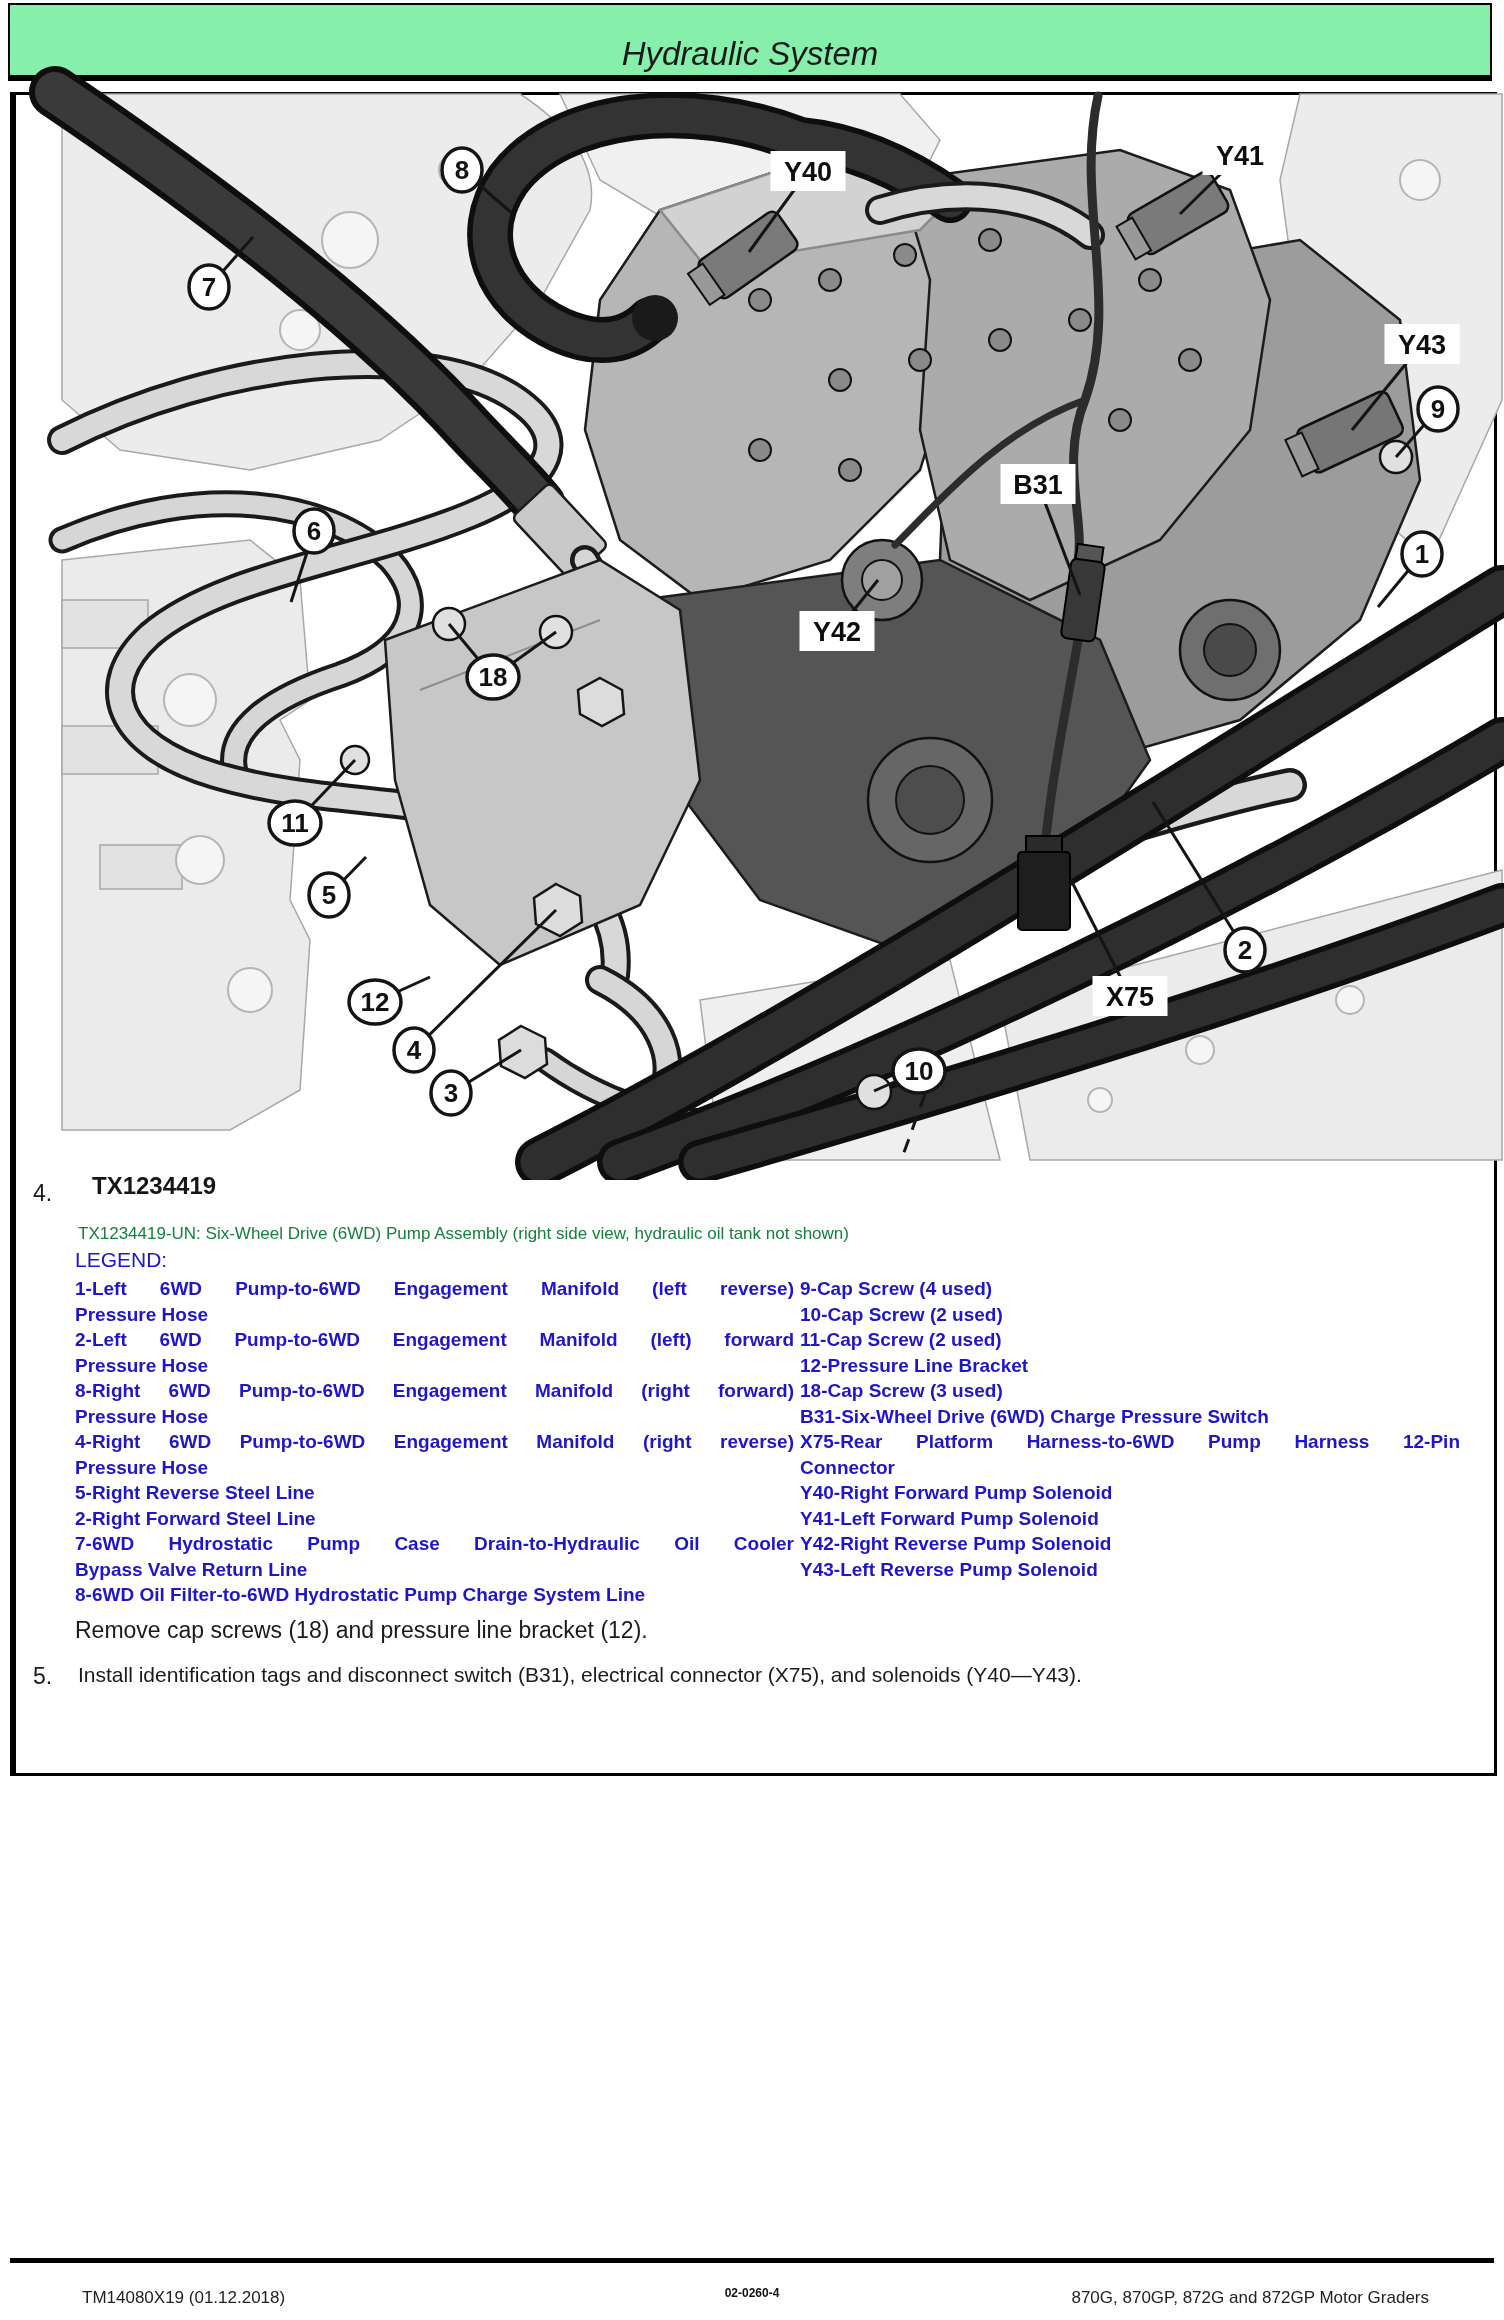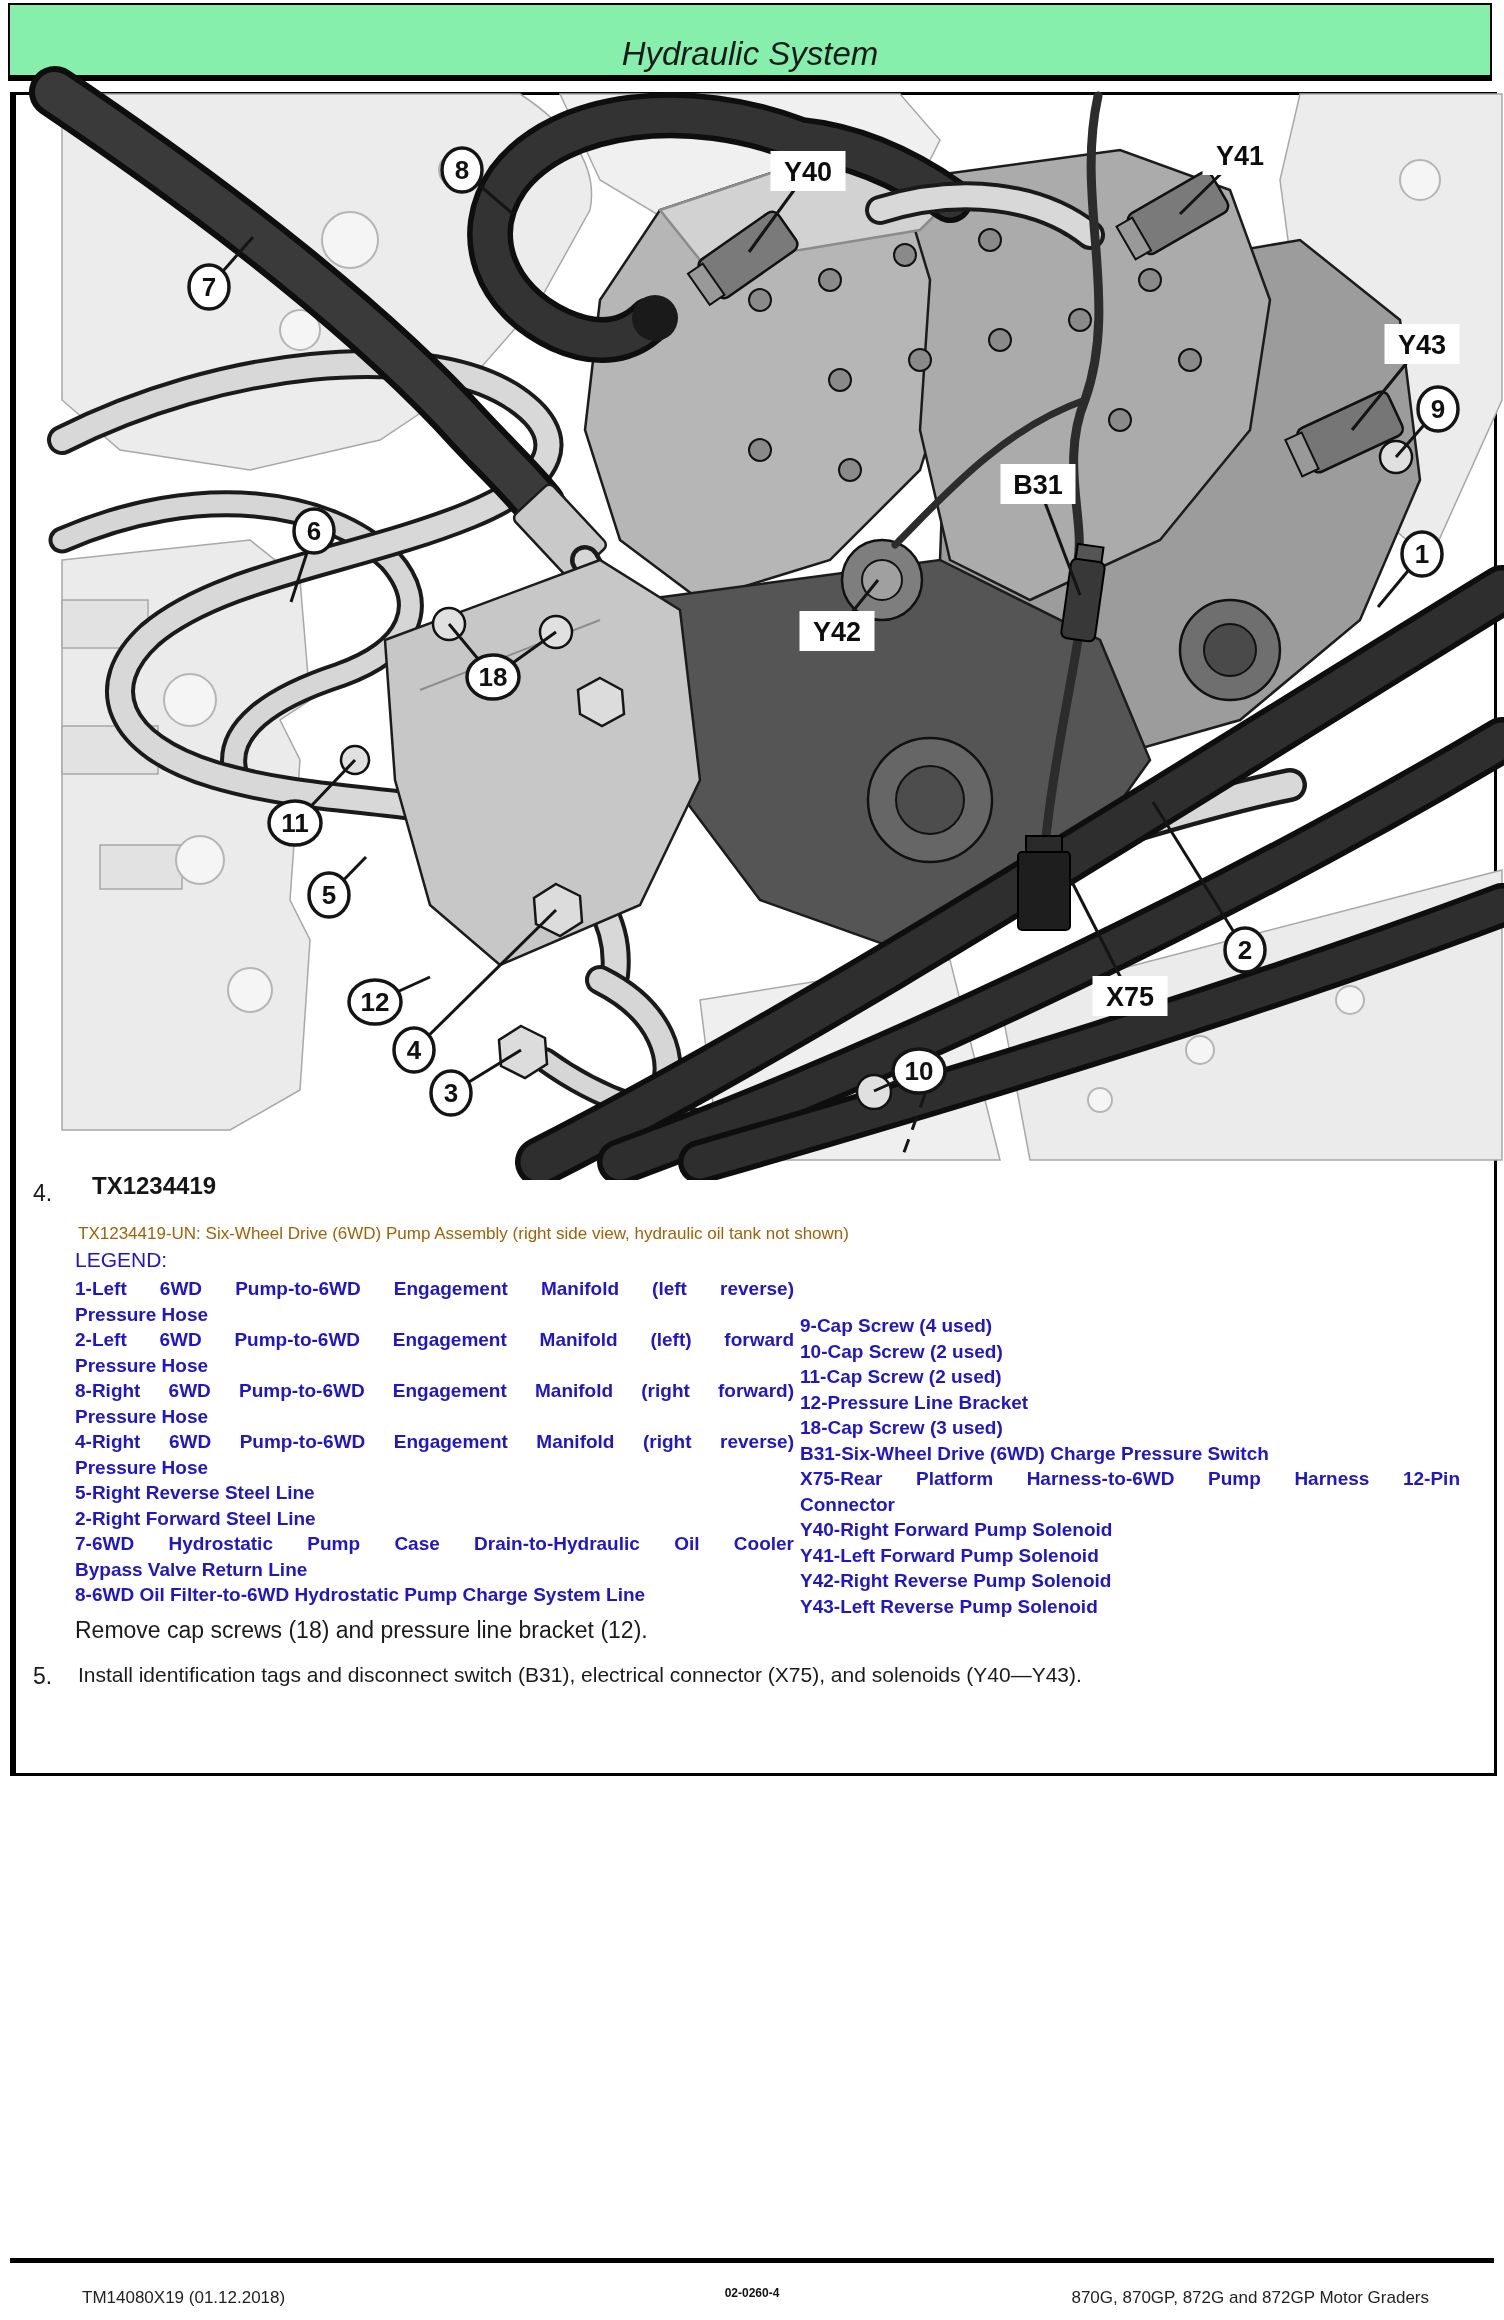--- a/index.html
+++ b/index.html
@@ -7,21 +7,21 @@
         font-family:"Liberation Sans", sans-serif;color:#111;overflow:hidden;}
   .header-box{position:absolute;left:8px;top:3px;width:1480px;height:70px;
         border:2px solid #000;border-bottom:6px solid #000;background:#86efac;}
   .page-title{position:absolute;left:0;right:0;bottom:2px;text-align:center;
         font-style:italic;font-size:33px;color:#1a1a1a;}
   .main-box{position:absolute;left:10px;top:92px;width:1478px;height:1678px;
         border:3px solid #000;border-left-width:6px;background:#fff;}
   #figure-svg{position:absolute;left:0;top:0;}
   .step-num{position:absolute;font-size:23px;color:#1a1a1a;}
   .fig-title{position:absolute;left:92px;top:1172px;font-size:24px;font-weight:bold;color:#161616;}
-  .fig-caption{position:absolute;left:78px;top:1224px;font-size:17px;color:#a16207;white-space:nowrap;}
+  .fig-caption{position:absolute;left:78px;top:1224px;font-size:17px;color:#15803d;white-space:nowrap;}
   .legend-heading{position:absolute;left:75px;top:1248px;font-size:21px;}
   .legend-col{position:absolute;top:1276px;font-weight:bold;font-size:19px;line-height:25.5px;}
   .legend-col.left{left:75px;width:719px;}
   .legend-col.right{left:800px;width:660px;}
   .legend-line.j{text-align:justify;text-align-last:justify;}
   .instruction{position:absolute;left:75px;top:1607px;font-size:23px;color:#1a1a1a;white-space:nowrap;margin-top:10px;}
   .step5-text{position:absolute;left:78px;top:1663px;font-size:21px;color:#1a1a1a;white-space:nowrap;}
   .footer-rule{position:absolute;left:10px;top:2258px;width:1484px;height:5px;background:#000;}
   .footer-left{position:absolute;left:82px;top:2288px;font-size:17px;color:#222;}
   .footer-center{position:absolute;left:0;right:0;top:2286px;text-align:center;font-size:12px;font-weight:bold;color:#111;}
@@ -249,21 +249,21 @@
       <div class="legend-line j">8-Right 6WD Pump-to-6WD Engagement Manifold (right forward)</div>
       <div class="legend-line">Pressure Hose</div>
       <div class="legend-line j">4-Right 6WD Pump-to-6WD Engagement Manifold (right reverse)</div>
       <div class="legend-line">Pressure Hose</div>
       <div class="legend-line">5-Right Reverse Steel Line</div>
       <div class="legend-line">2-Right Forward Steel Line</div>
       <div class="legend-line j">7-6WD Hydrostatic Pump Case Drain-to-Hydraulic Oil Cooler</div>
       <div class="legend-line">Bypass Valve Return Line</div>
       <div class="legend-line">8-6WD Oil Filter-to-6WD Hydrostatic Pump Charge System Line</div>
     </div>
-  <div class="legend-col right" id="legend-right" style="color: rgb(30, 22, 200); margin-top: 37px;">
+  <div class="legend-col right" id="legend-right" style="color: rgb(30, 22, 200);">
       <div class="legend-line">9-Cap Screw (4 used)</div>
       <div class="legend-line">10-Cap Screw (2 used)</div>
       <div class="legend-line">11-Cap Screw (2 used)</div>
       <div class="legend-line">12-Pressure Line Bracket</div>
       <div class="legend-line">18-Cap Screw (3 used)</div>
       <div class="legend-line">B31-Six-Wheel Drive (6WD) Charge Pressure Switch</div>
       <div class="legend-line j">X75-Rear Platform Harness-to-6WD Pump Harness 12-Pin</div>
       <div class="legend-line">Connector</div>
       <div class="legend-line">Y40-Right Forward Pump Solenoid</div>
       <div class="legend-line">Y41-Left Forward Pump Solenoid</div>

